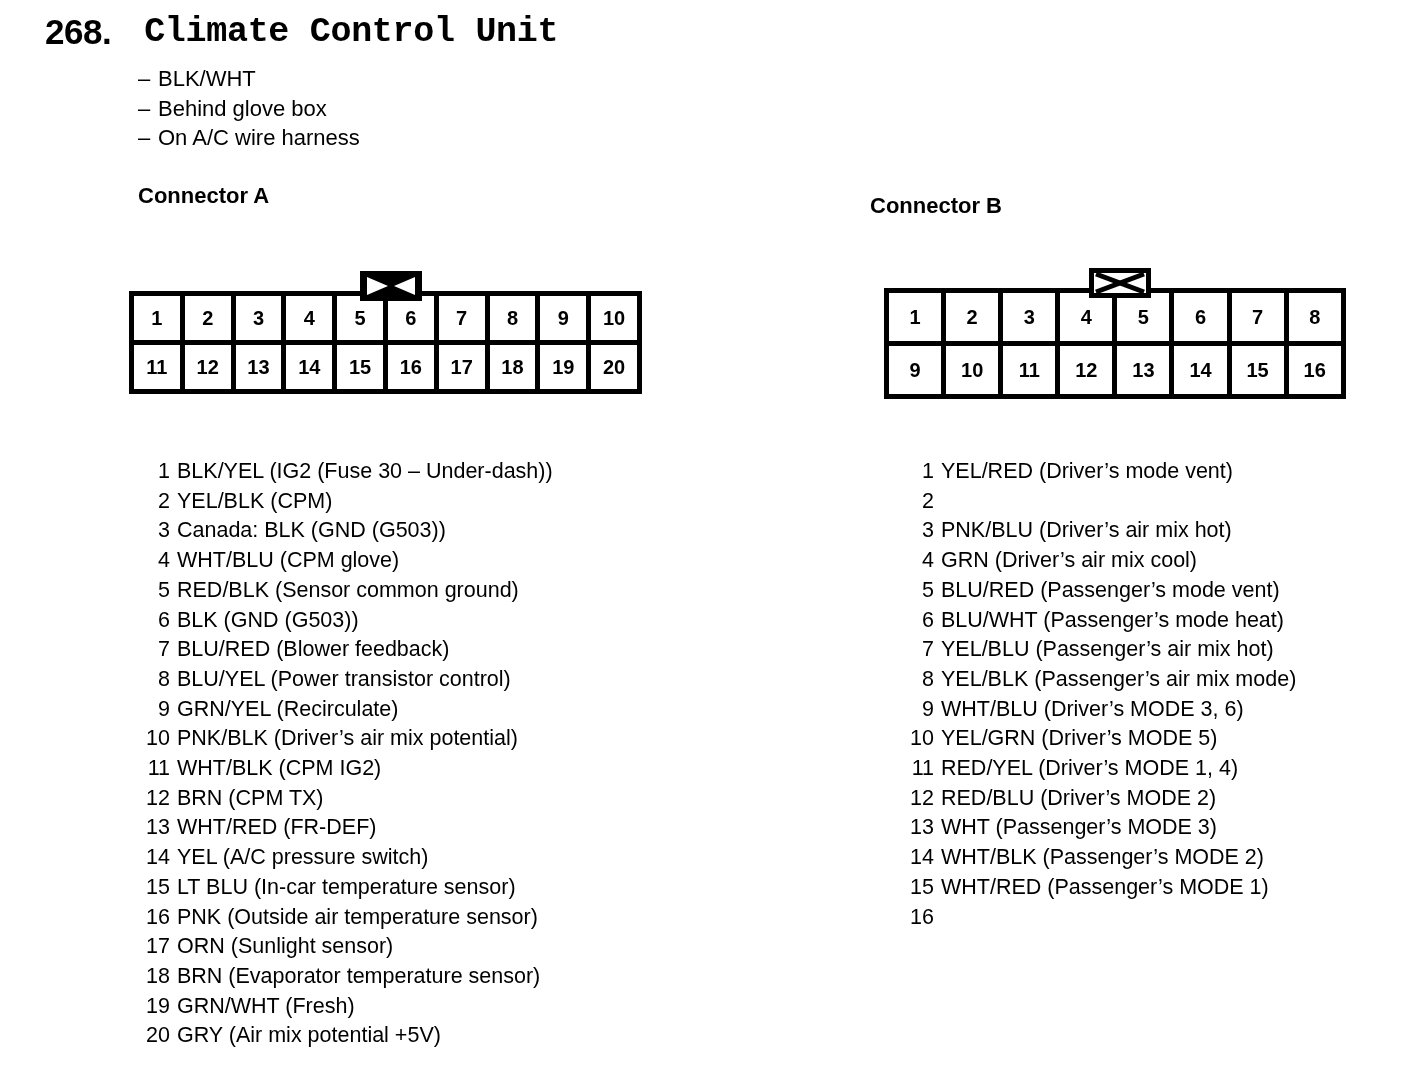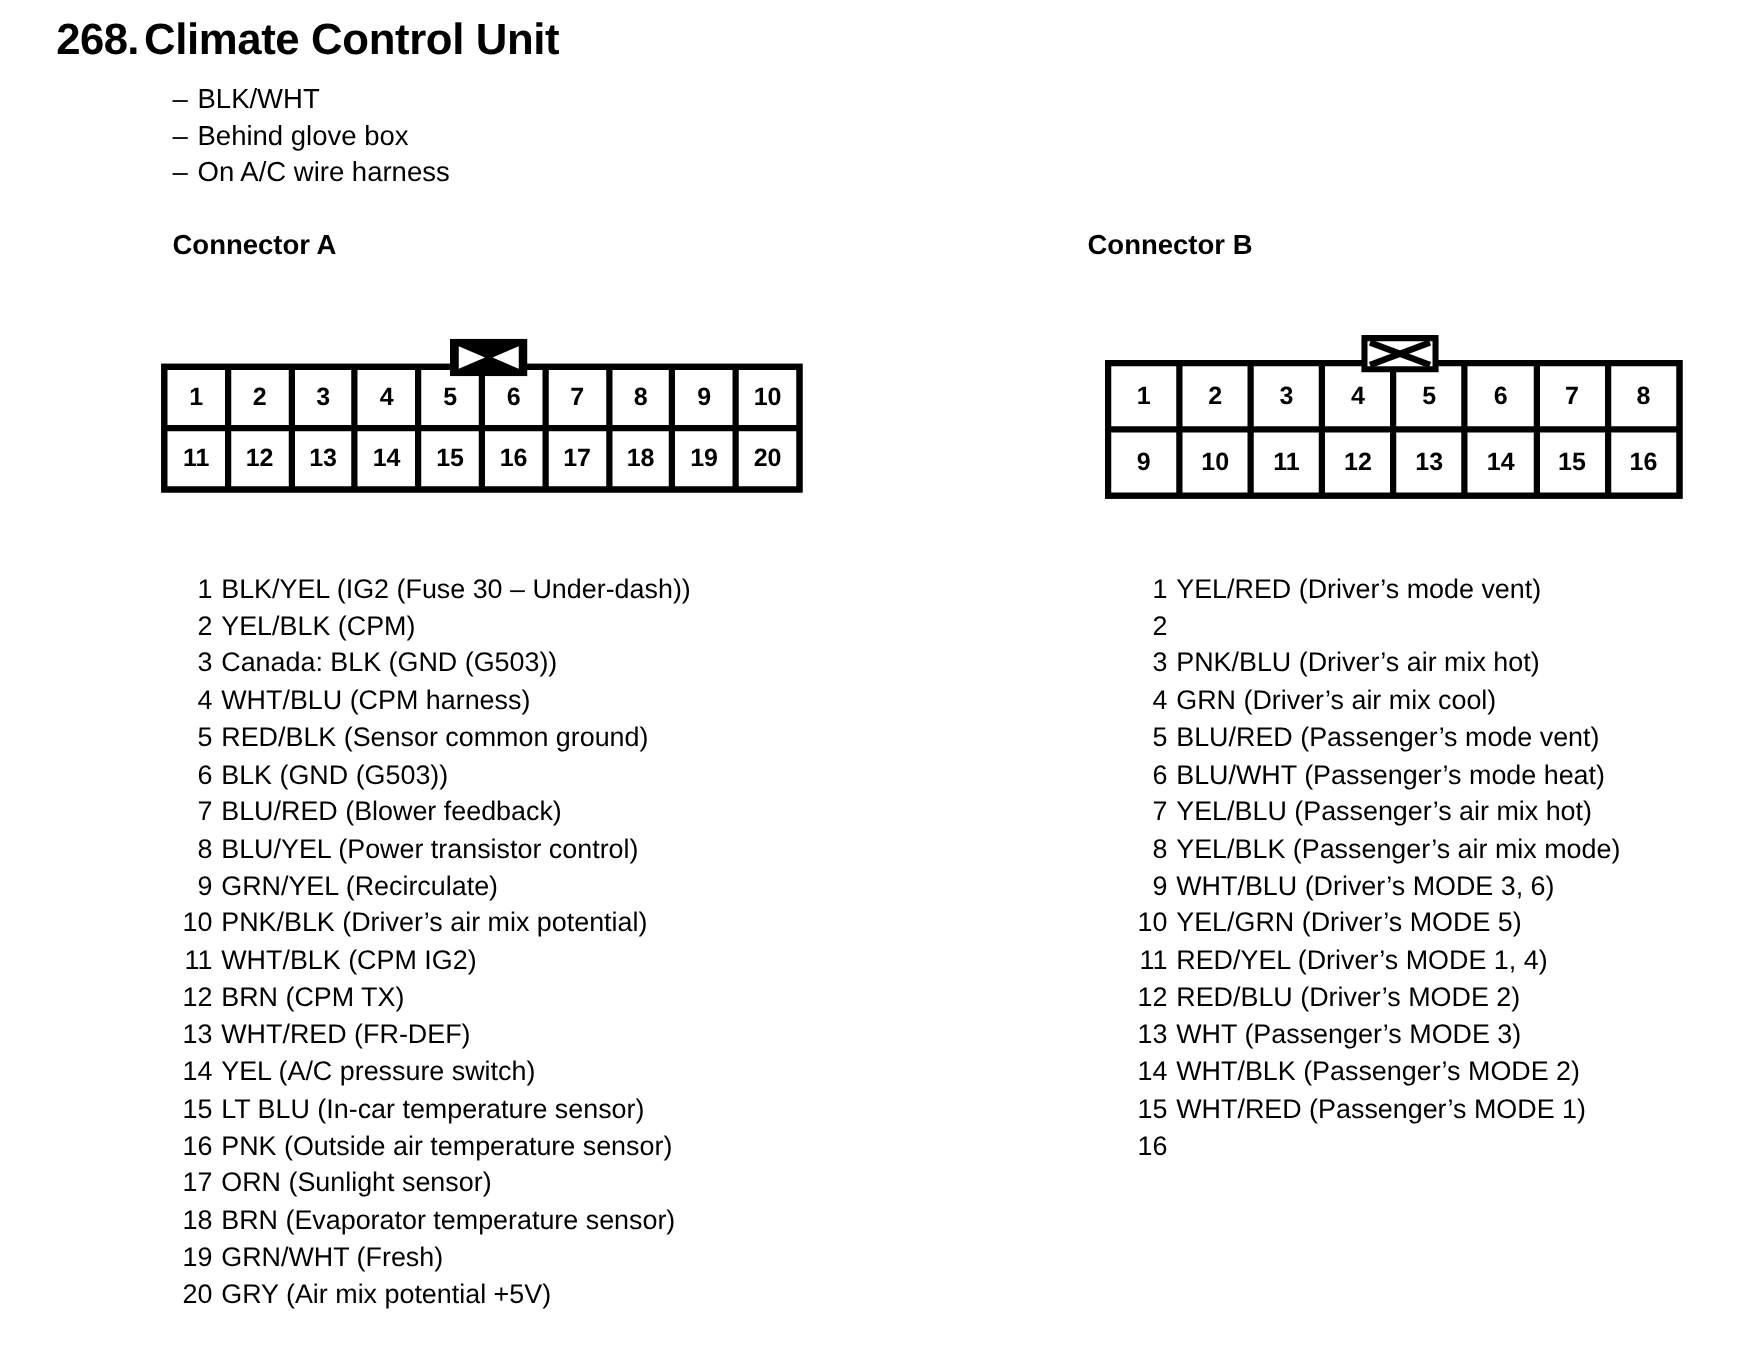--- a/index.html
+++ b/index.html
@@ -26,22 +26,23 @@
     white-space: nowrap;
   }
   .title-num {
     font-size: 35px;
     font-weight: bold;
     letter-spacing: -0.5px;
   }
   .title-text {
     font-size: 35px;
     font-weight: bold;
-    margin-left: 4px;
+    margin-left: 33px;
     letter-spacing: -0.3px;
+    font-family: Liberation Mono, monospace;
   }
 
   .bullets {
     position: absolute;
     left: 138px;
     top: 64px;
   }
   .bullet {
     display: flex;
     align-items: baseline;
@@ -55,21 +56,21 @@
   }
 
   
   .conn-heading {
     position: absolute;
     font-size: 22px;
     font-weight: bold;
     white-space: nowrap;
   }
   #heading-a { left: 138px; top: 183px; }
-  #heading-b { left: 870px; top: 183px; }
+  #heading-b { left: 870px; top: 193px; }
 
   
   .connector {
     position: absolute;
   }
   .conn-body {
     border: 5px solid #000;
     background: #000;
     display: flex;
     flex-direction: column;
@@ -227,21 +228,21 @@
     <div class="pin-item">
       <span class="pin-num">2</span>
       <span class="pin-desc">YEL/BLK (CPM)</span>
     </div>
     <div class="pin-item">
       <span class="pin-num">3</span>
       <span class="pin-desc">Canada: BLK (GND (G503))</span>
     </div>
     <div class="pin-item">
       <span class="pin-num">4</span>
-      <span class="pin-desc">WHT/BLU (CPM harness)</span>
+      <span class="pin-desc">WHT/BLU (CPM glove)</span>
     </div>
     <div class="pin-item">
       <span class="pin-num">5</span>
       <span class="pin-desc">RED/BLK (Sensor common ground)</span>
     </div>
     <div class="pin-item">
       <span class="pin-num">6</span>
       <span class="pin-desc">BLK (GND (G503))</span>
     </div>
     <div class="pin-item">

